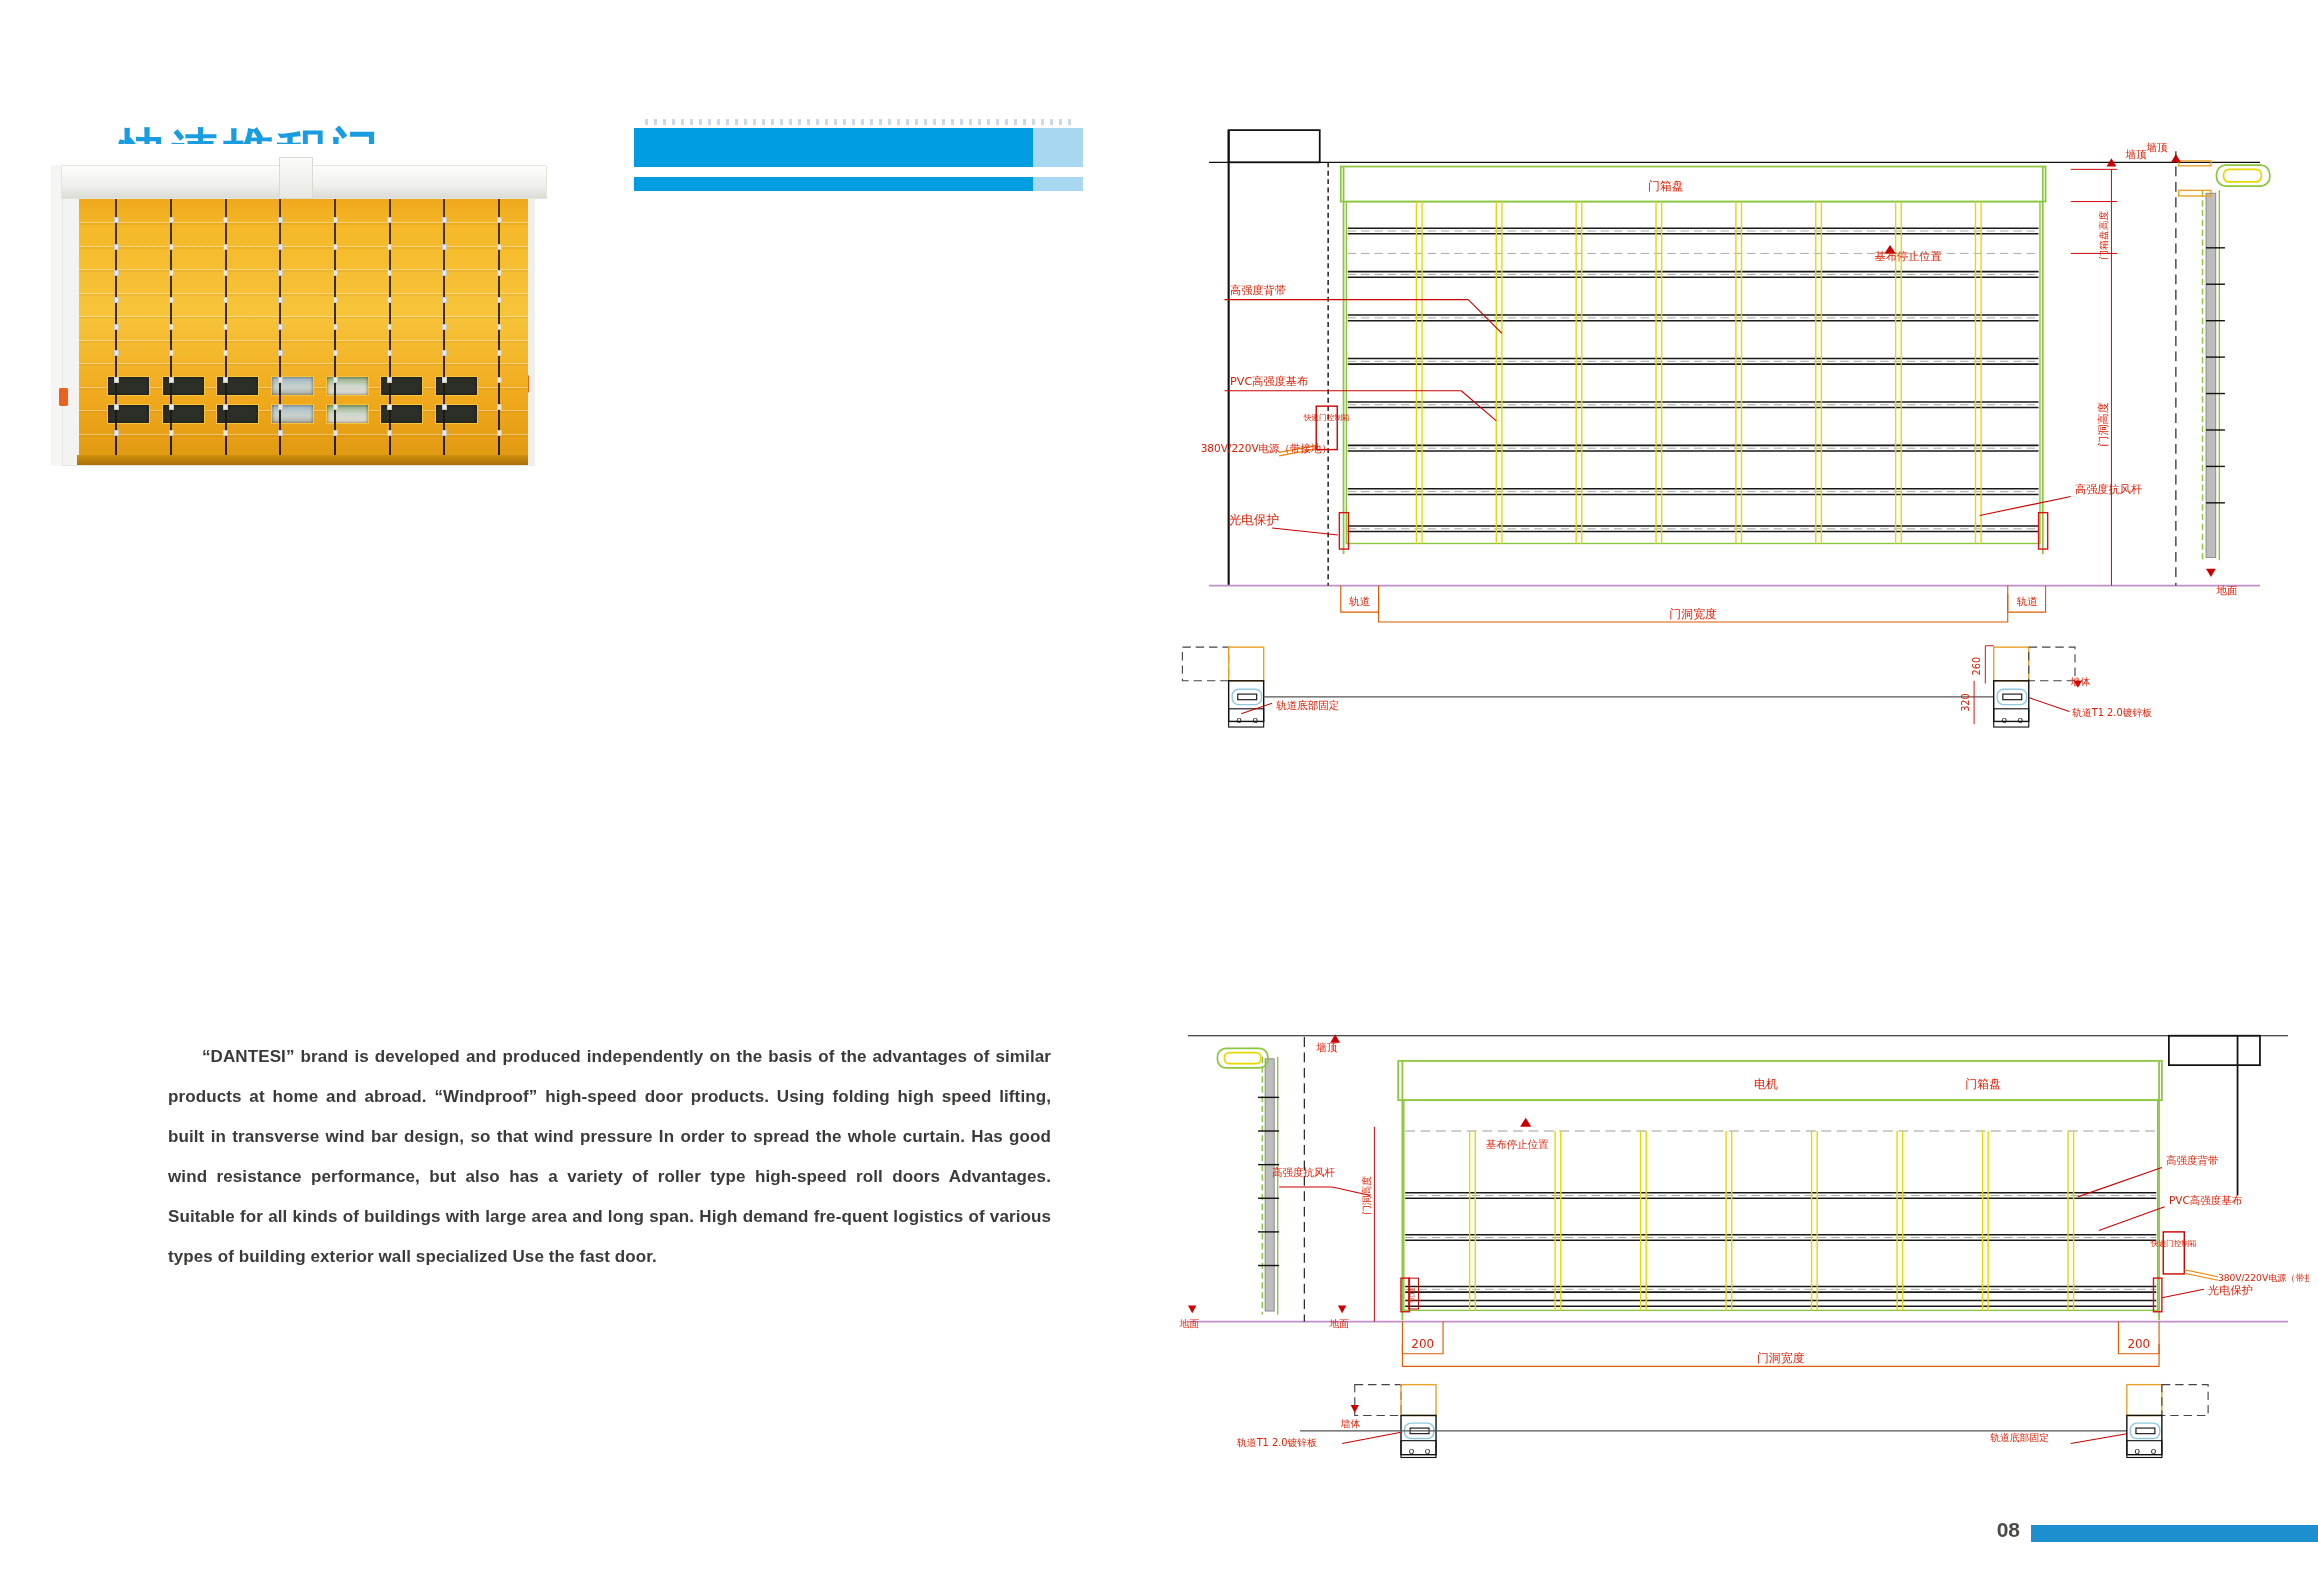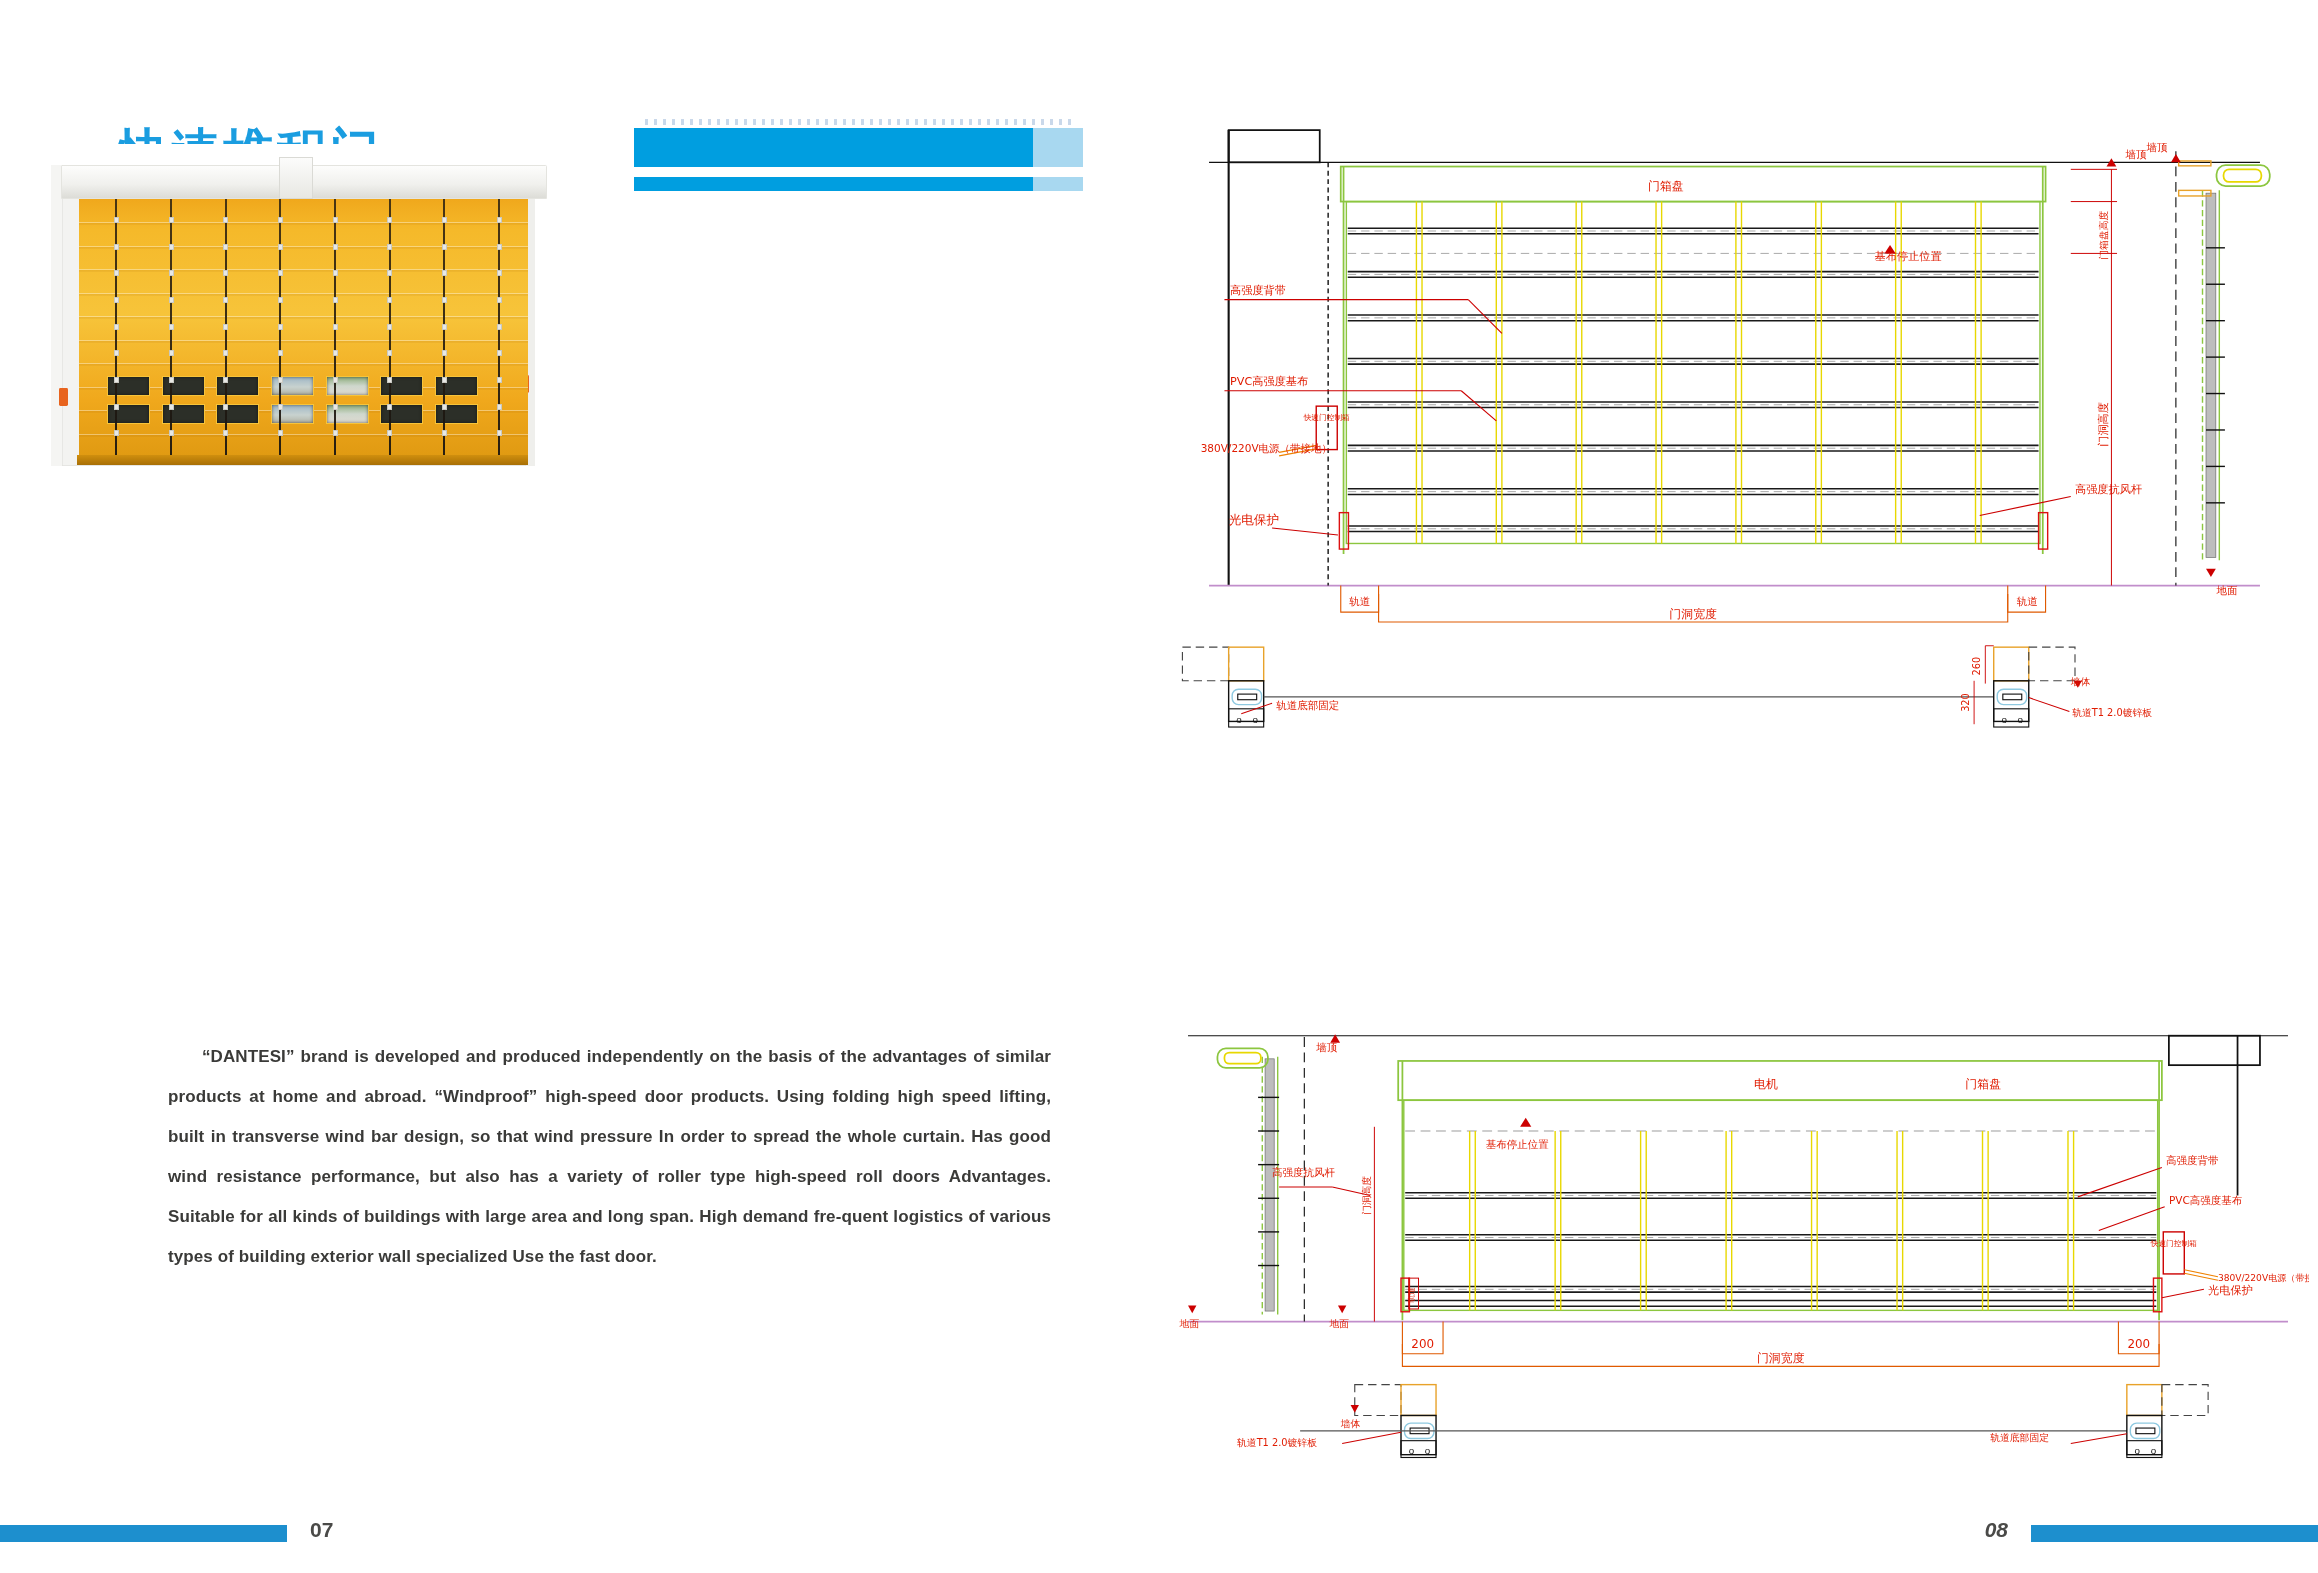--- a/index.html
+++ b/index.html
@@ -104,21 +104,21 @@
   
   .footer { position:absolute; bottom:31px; height:18px; width:100%; }
   .footer-bar { position:absolute; top:0; height:17px; background:#1d8fce; }
   .page-left  .footer-bar { left:0;  width:287px; }
   .page-right .footer-bar { right:0; width:287px; }
   .footer-num {
     position:absolute; top:-7px; font-size:21px; font-weight:bold; color:#4a4a48;
     font-family:"Liberation Sans",sans-serif;
   }
   .page-left  .footer-num { left:310px; }
-  .page-right .footer-num { right:310px;font-style:italic; }
+  .page-right .footer-num { right:298px; }
 
   
   .tech { position:absolute; background:#fff; }
   .tech-1 { left:8.4px; top:123px;  width:1142px; height:904px; }
   .tech-2 { left:8.4px; top:1020px; width:1142px; height:442px; }
   .fig-cap { position:absolute; width:100%; text-align:center; }
   .fig-cap .cn { font-size:18px; color:#2b2b2b; letter-spacing:1.4px;
                  font-family:"DejaVu Sans","Liberation Sans",sans-serif; }
   .fig-cap .en { font-size:14.7px; color:#555; margin-top:7px;
                  font-family:"Liberation Sans",sans-serif; }
@@ -262,24 +262,20 @@
             </div>
           <div class="door-bottom"></div>
         </div>
       </div>
     </div>
 
     <div class="body-text">
       <p class="p-en">“DANTESI” brand is developed and produced independently on the basis of the advantages of similar products at home and abroad. “Windproof” high-speed door products. Using folding high speed lifting, built in transverse wind bar design, so that wind pressure In order to spread the whole curtain. Has good wind resistance performance, but also has a variety of roller type high-speed roll doors Advantages. Suitable for all kinds of buildings with large area and long span. High demand fre-quent logistics of various types of building exterior wall specialized Use the fast door.</p>
     </div>
 
-    <div class="footer">
-      <div class="footer-bar"></div>
-      <div class="footer-num">07</div>
-    </div>
   </div>
 
   <div class="page page-right">
 
     <div class="hdr">
       <div class="hdr-title">快速堆积门</div>
       <div class="hdr-bars">
         <div class="bar-thick">
           <div class="bar-fade"></div>
         </div>

